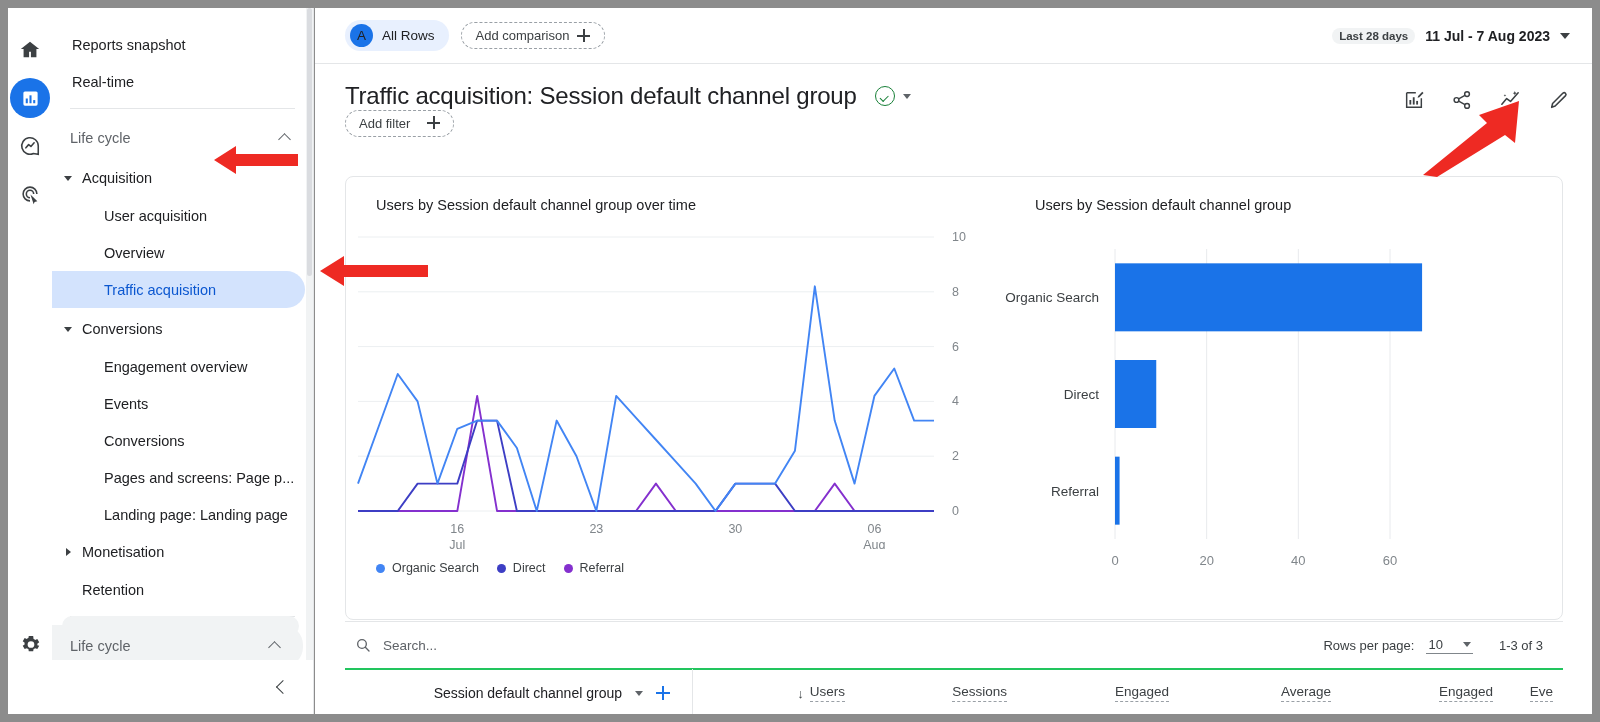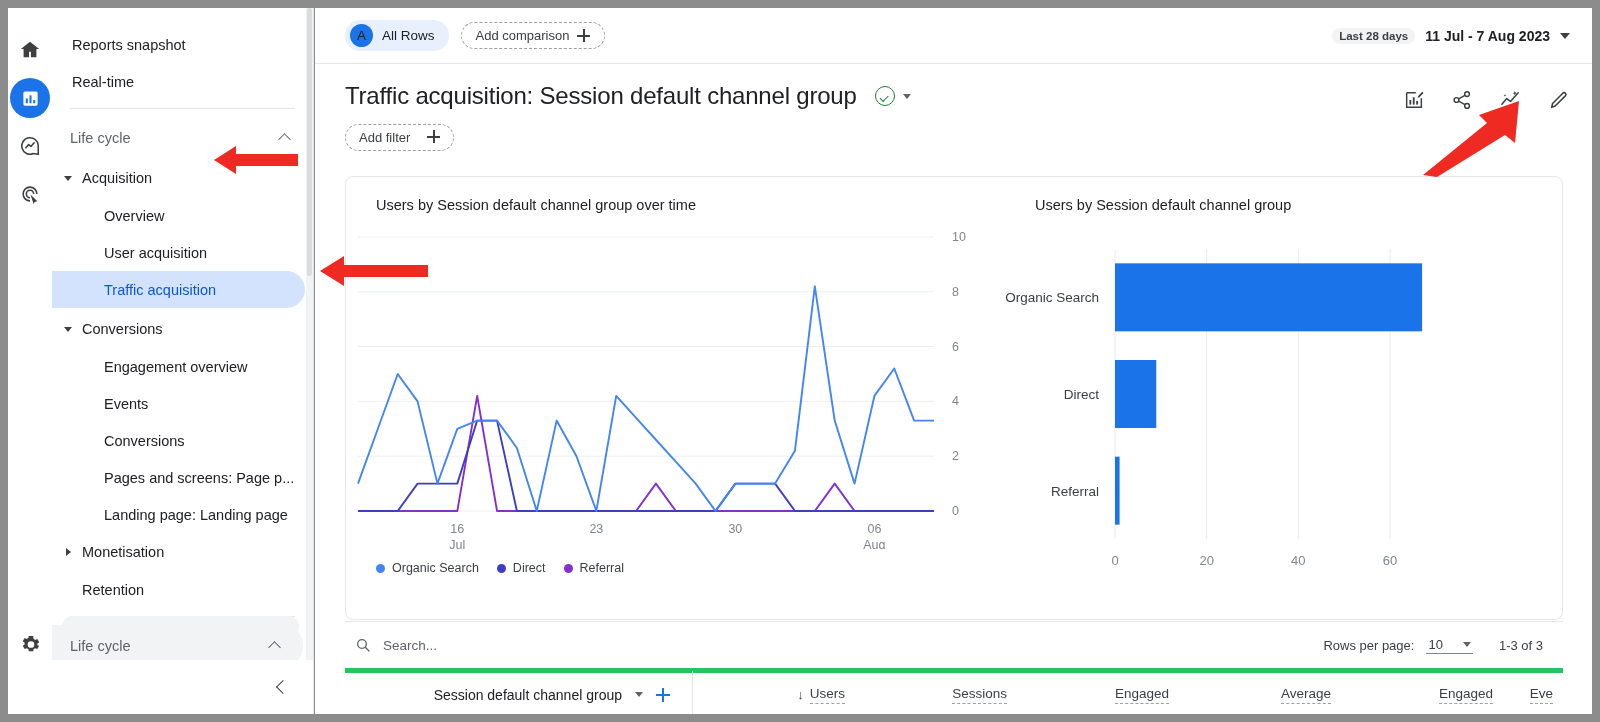--- a/index.html
+++ b/index.html
@@ -161,21 +161,21 @@
     width: 7px; height: 3.5px;
     border-left: 1.6px solid #188038; border-bottom: 1.6px solid #188038;
     transform: rotate(-45deg);
   }
   .sm-caret {
     width: 0; height: 0;
     border-left: 4.5px solid transparent; border-right: 4.5px solid transparent;
     border-top: 5.5px solid #5f6368;
   }
   .addfilter {
-    margin-top: 14px; align-self: flex-start;
+    align-self: flex-start;
     display: flex; align-items: flex-start; gap: 17px;
     border: 1px dashed #9aa0a6; border-radius: 16px;
     padding: 5px 13px; font-size: 13px; color: #3c4043; cursor: pointer;
   }
   .title-icons { display: flex; align-items: center; gap: 26px; padding-top: 6px; }
   .ticon { cursor: pointer; color: #3c4043; display: block; }
   
   .card {
     position: absolute; left: 30px; top: 168px;
     width: 1218px; height: 444px;
@@ -199,21 +199,21 @@
     justify-content: space-between; padding-right: 4px;
   }
   .searchbox { display: flex; align-items: center; gap: 12px; padding-left: 10px; }
   .search-ph { font-size: 13.5px; color: #5f6368; }
   .rows-ctrl { display: flex; align-items: center; gap: 12px; font-size: 13px; color: #3c4043; }
   .rows-sel {
     display: flex; align-items: center; gap: 20px;
     border-bottom: 1px solid #80868b; padding: 1px 2px; cursor: pointer;
   }
   .thead {
-    display: flex; border-top: 5px solid #22c55e; height: 48px; align-items: center;
+    display: flex; border-top: 2px solid #22c55e; height: 48px; align-items: center;
   }
   .th-dim {
     width: 348px; display: flex; align-items: center; justify-content: flex-end;
     gap: 13px; padding-right: 22px; border-right: 1px solid #e4e6e8;
     height: 48px; font-size: 14px; color: #202124;
   }
   .th-met {
     flex: 1; display: flex; align-items: center; justify-content: flex-end;
     padding-right: 10px; font-size: 13.5px; color: #3c4043; gap: 6px;
   }
@@ -284,24 +284,24 @@
       <div class="nav-section">
         <span>Life cycle</span>
         <span class="chev-up"></span>
       </div>
 
       <div class="nav-group">
         <span class="caret-d"></span>
         <span>Acquisition</span>
       </div>
       <div class="nav-sub">
+        <span>User acquisition</span>
+      </div>
+      <div class="nav-sub">
         <span>Overview</span>
-      </div>
-      <div class="nav-sub">
-        <span>User acquisition</span>
       </div>
       <div class="nav-sub selected">
         <span>Traffic acquisition</span>
       </div>
 
       <div class="nav-group" style="margin-top:2px">
         <span class="caret-d"></span>
         <span>Conversions</span>
       </div>
       <div class="nav-sub">

